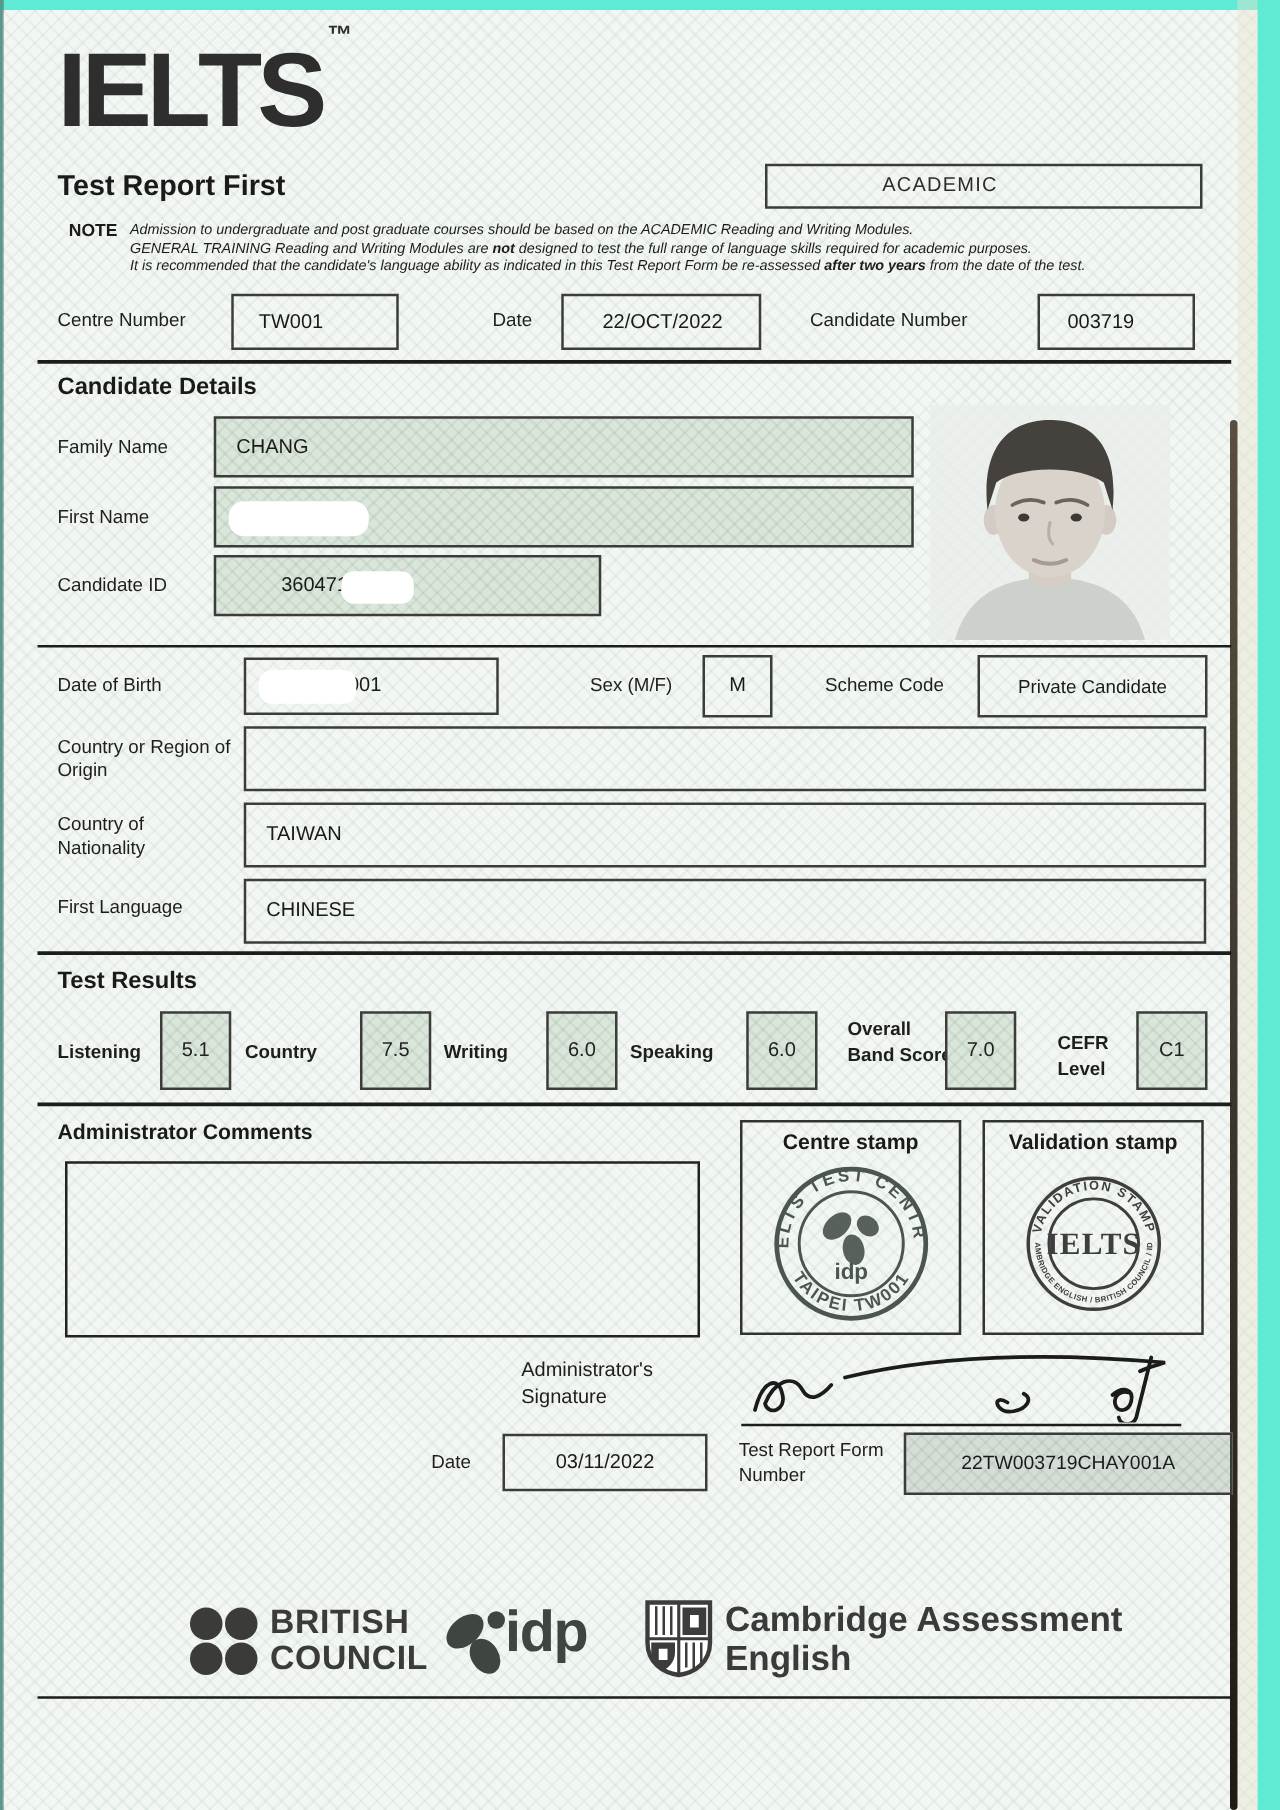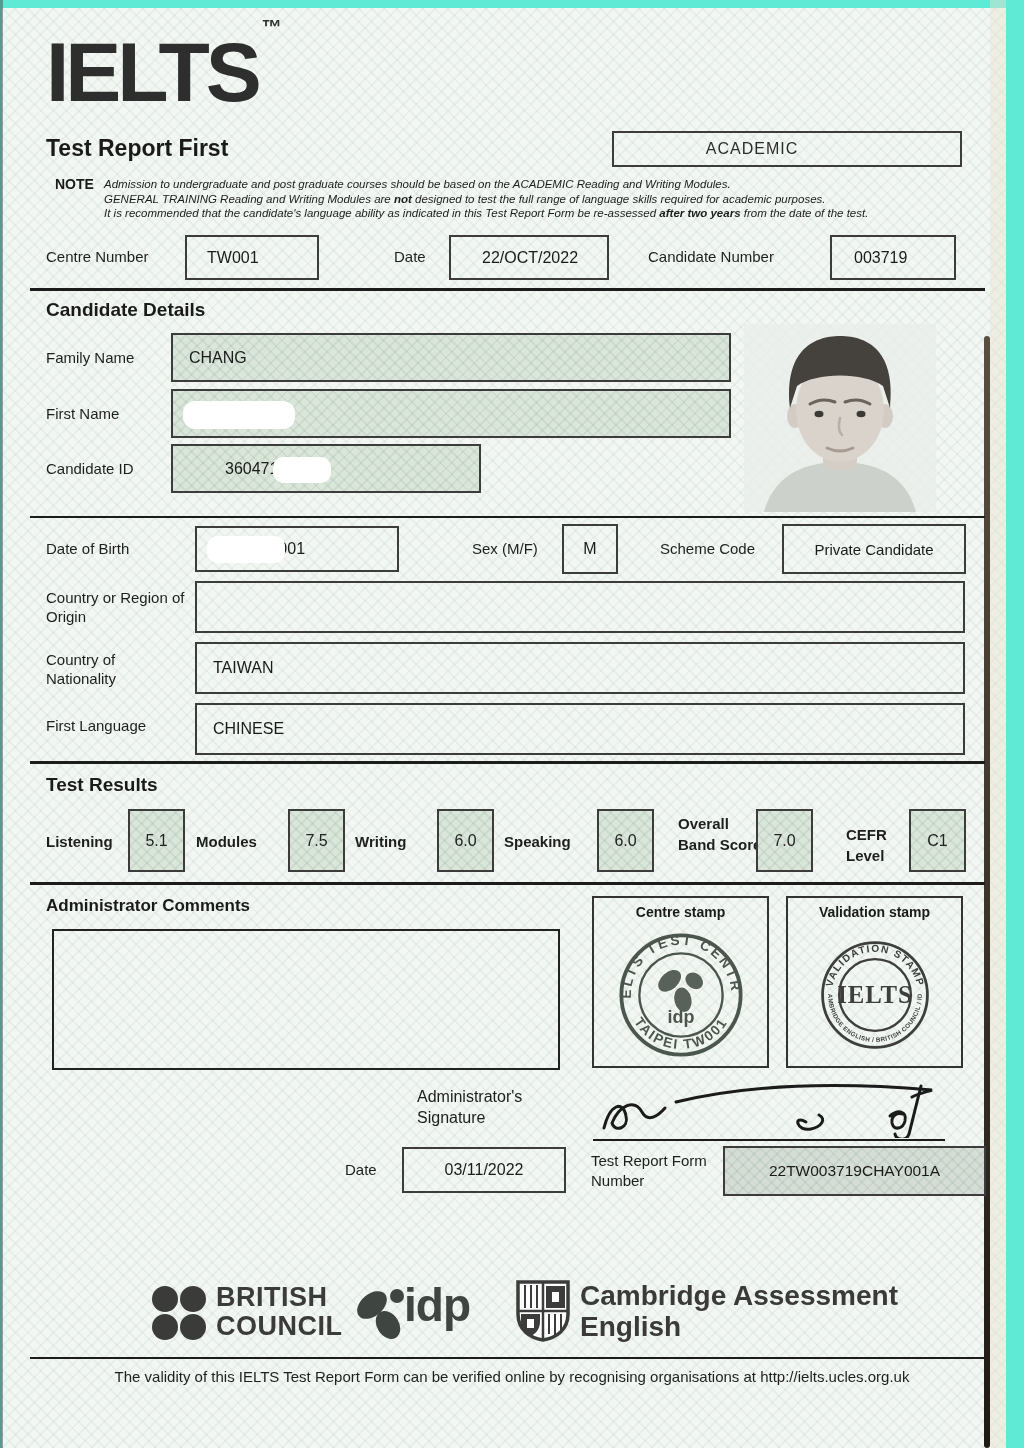--- a/index.html
+++ b/index.html
@@ -15,21 +15,21 @@
   .box{position:absolute;border:2px solid #3c3c3c;box-sizing:border-box;background:transparent;}
   .shaded{background-color:#dbe6db;
     background-image:
       repeating-linear-gradient(45deg, rgba(110,150,125,0.13) 0 2px, transparent 2px 8px),
       repeating-linear-gradient(135deg, rgba(110,150,125,0.13) 0 2px, transparent 2px 8px);}
   .val{font-size:16px;color:#1a1a1a;}
   .divider{position:absolute;background:#1c1c1c;}
   .redact{position:absolute;background:#ffffff;border-radius:12px;}
   .score-box{width:57px;height:63px;text-align:center;line-height:59px;font-size:16px;}
   .stamp-frame{position:absolute;border:2px solid #333;box-sizing:border-box;}
-  .stamp-title{position:absolute;top:6px;left:0;width:100%;text-align:center;font-weight:bold;font-size:14px;color:#1a1a1a;}
+  .stamp-title{position:absolute;top:6px;left:0;width:100%;text-align:center;font-weight:bold;font-size:17px;color:#1a1a1a;}
   .center-text{display:flex;align-items:center;justify-content:center;}
   .edge-cream{position:absolute;left:990px;top:0;width:16px;height:1448px;background:#e9e2d0;opacity:.45;}
   .edge-dark{position:absolute;left:984px;top:336px;width:6px;height:1112px;background:linear-gradient(#584f41,#1f1a12);border-radius:3px;}
   .edge-left{position:absolute;left:0;top:0;width:3px;height:1448px;background:#4a4a4a;opacity:.5;}
   .note-text{font-size:11.5px;font-style:italic;line-height:14.5px;color:#1c1c1c;}
 </style>
 </head>
 <body>
 
 <div class="scan">
@@ -135,21 +135,21 @@
     <div class="val" style="line-height:48px;padding-left:16px;">CHINESE</div>
   </div>
 
   <div class="divider" style="left:30px;top:761px;width:955px;height:3px;"></div>
 
   <div class="abs heading" style="left:46px;top:774px;font-size:19px;">Test Results</div>
 
   <div class="abs label-b" style="left:46px;top:833px;">Listening</div>
   <div class="box shaded score-box" style="left:128px;top:809px;"><span>5.1</span></div>
 
-  <div class="abs label-b" style="left:196px;top:833px;">Modules</div>
+  <div class="abs label-b" style="left:196px;top:833px;">Country</div>
   <div class="box shaded score-box" style="left:288px;top:809px;"><span>7.5</span></div>
 
   <div class="abs label-b" style="left:355px;top:833px;">Writing</div>
   <div class="box shaded score-box" style="left:437px;top:809px;"><span>6.0</span></div>
 
   <div class="abs label-b" style="left:504px;top:833px;">Speaking</div>
   <div class="box shaded score-box" style="left:597px;top:809px;"><span>6.0</span></div>
 
   <div class="abs label-b" style="left:678px;top:813px;width:85px;line-height:21px;">Overall Band Score</div>
   <div class="box shaded score-box" style="left:756px;top:809px;"><span>7.0</span></div>
@@ -257,14 +257,13 @@
     <path d="M6,35 h19 v8 c0,8 -6,13 -9.5,14 c-3.5,-1 -9.5,-6 -9.5,-14 Z" fill="#3c3c3c"></path>
     <rect x="37" y="13" width="7" height="10" fill="#ffffff"></rect>
     <rect x="12" y="40" width="7" height="9" fill="#ffffff"></rect>
   </svg>
   <div class="abs" style="left:580px;top:1280px;font-size:28px;font-weight:600;line-height:31px;color:#3a3a3a;">
     <div>Cambridge Assessment</div>
     <div>English</div>
   </div>
 
   <div class="divider" style="left:30px;top:1357px;width:955px;height:2px;"></div>
-  <div class="abs" style="left:0;top:1368px;width:1024px;text-align:center;font-size:15px;color:#1e1e1e;">The validity of this IELTS Test Report Form can be verified online by recognising organisations at http://ielts.ucles.org.uk</div>
 </div>
 
 </body></html>

